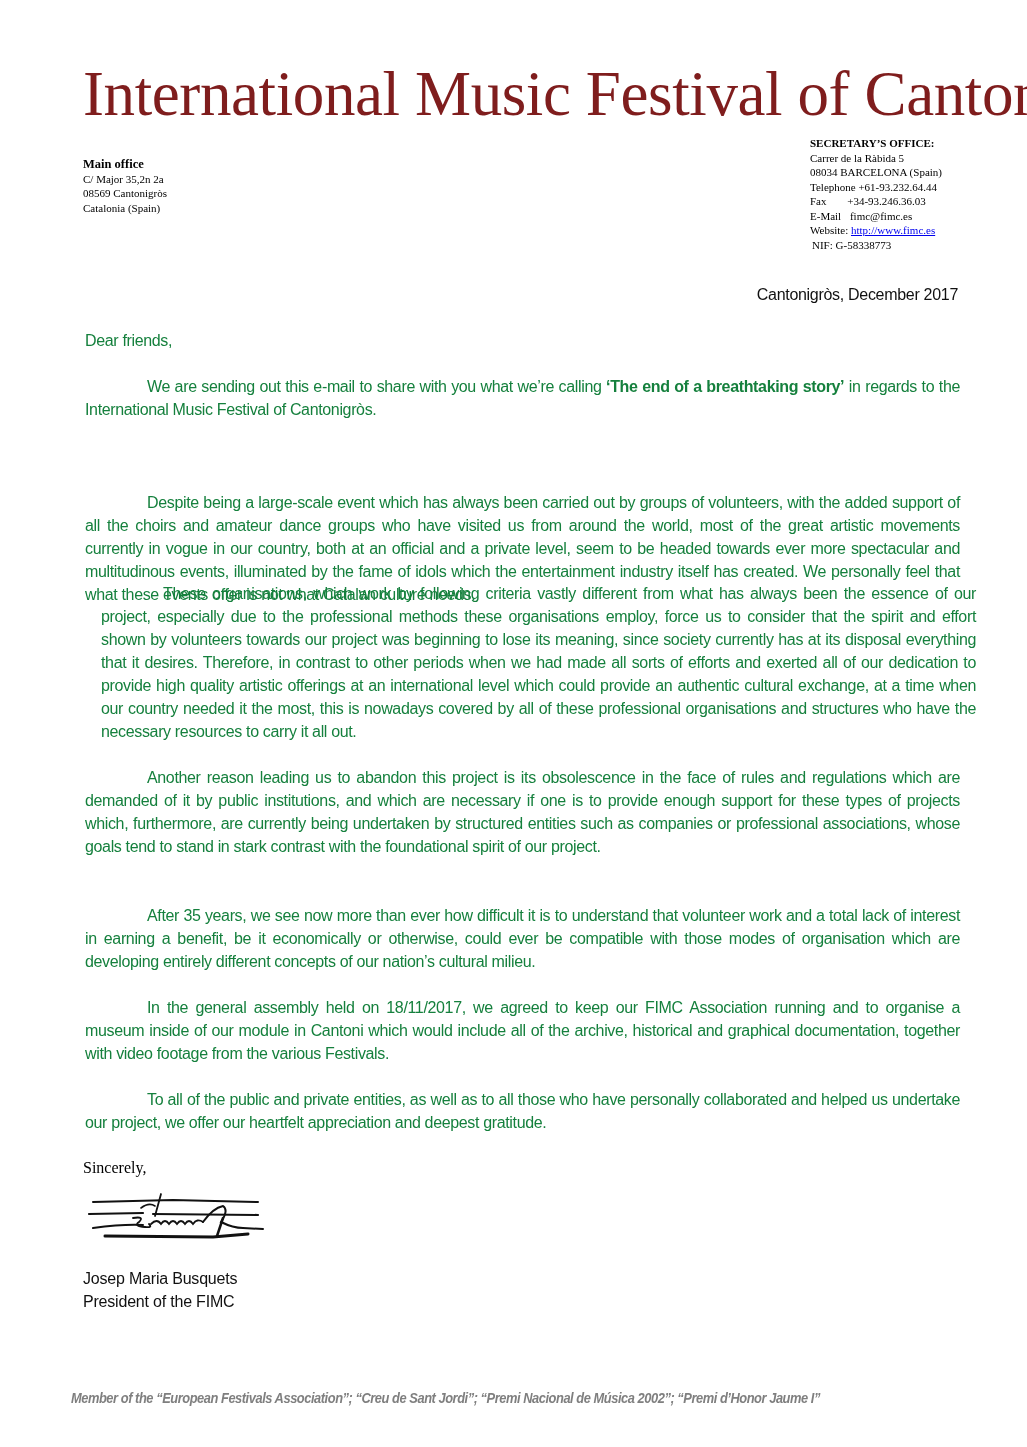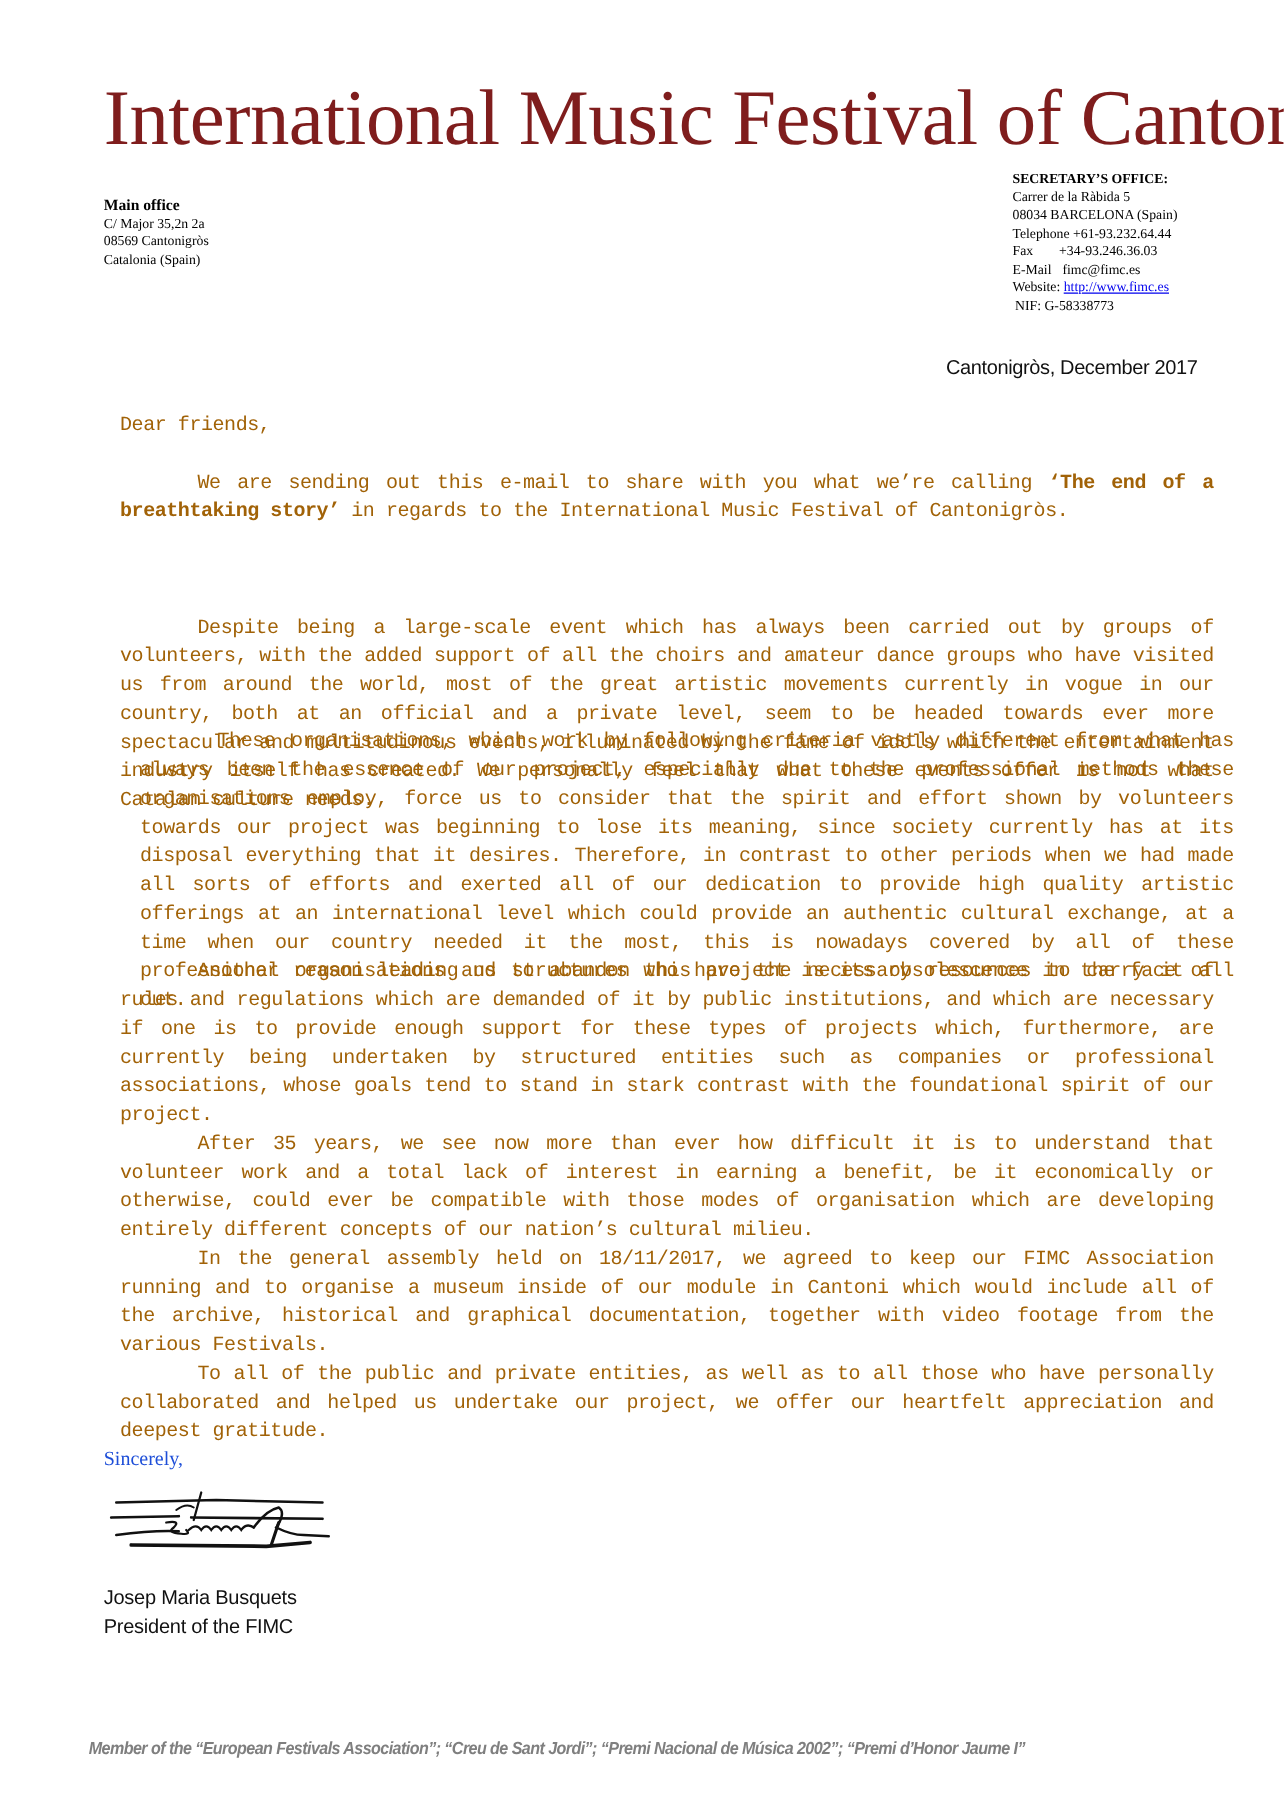--- a/index.html
+++ b/index.html
@@ -17,40 +17,40 @@
     }
     #main-office .head { font-weight: bold; font-size: 12.5px; margin-top: 36px; }
     #secretary {
       position: absolute; left: 810px; top: 136px;
       font-size: 11px; line-height: 14.5px; color: #000; white-space: nowrap;
     }
     #secretary .head { font-weight: bold; }
     #secretary a { color: #0000ee; text-decoration: underline; }
     .tab { display: inline-block; width: 18px; }
     .body-text {
-      position: absolute; left: 96px; width: 875px;
-      font-family: Liberation Mono, monospace;
-      font-size: 16px; line-height: 23px; color: #a16207;
+      position: absolute; left: 85px; width: 875px;
+      font-family: Liberation Sans, sans-serif;
+      font-size: 16px; line-height: 23px; color: #15803d;
       text-align: justify;
       letter-spacing: -0.35px;
       transform-origin: left top;
     }
     .para { text-indent: 62px; }
     #date { position: absolute; right: 69px; top: 283px; font-family: "Liberation Sans", sans-serif; font-size: 16px; line-height: 23px; letter-spacing: -0.3px; }
     #salutation { top: 329px; }
     #p1 { top: 375px; }
     #p2 { top: 444px; margin-top: 47px; }
     #p3 { top: 582px; margin-left: 16px; }
     #p4 { top: 766px; }
     #p5 { top: 904px; }
     #p6 { top: 996px; }
     #p7 { top: 1088px; }
     #sincerely {
       position: absolute; left: 83px; top: 1158px;
-      font-size: 16px; line-height: 20px; color: #1d4ed8;
+      font-size: 16px; line-height: 20px; color: #000000;
     }
     #signature { position: absolute; left: 83px; top: 1188px; width: 185px; height: 70px; }
     #signer { position: absolute; left: 83px; top: 1267px; font-size: 16px; line-height: 23px; letter-spacing: -0.2px; }
     #footer {
       position: absolute; left: 71px; top: 1389px; width: 890px;
       font-family: "Liberation Sans", "DejaVu Sans", sans-serif;
       font-weight: bold; font-style: italic; font-size: 14px; line-height: 18px;
       color: #7f7f7f; white-space: nowrap; letter-spacing: -0.5px;
       transform: scaleX(0.92); transform-origin: left top;
     }

